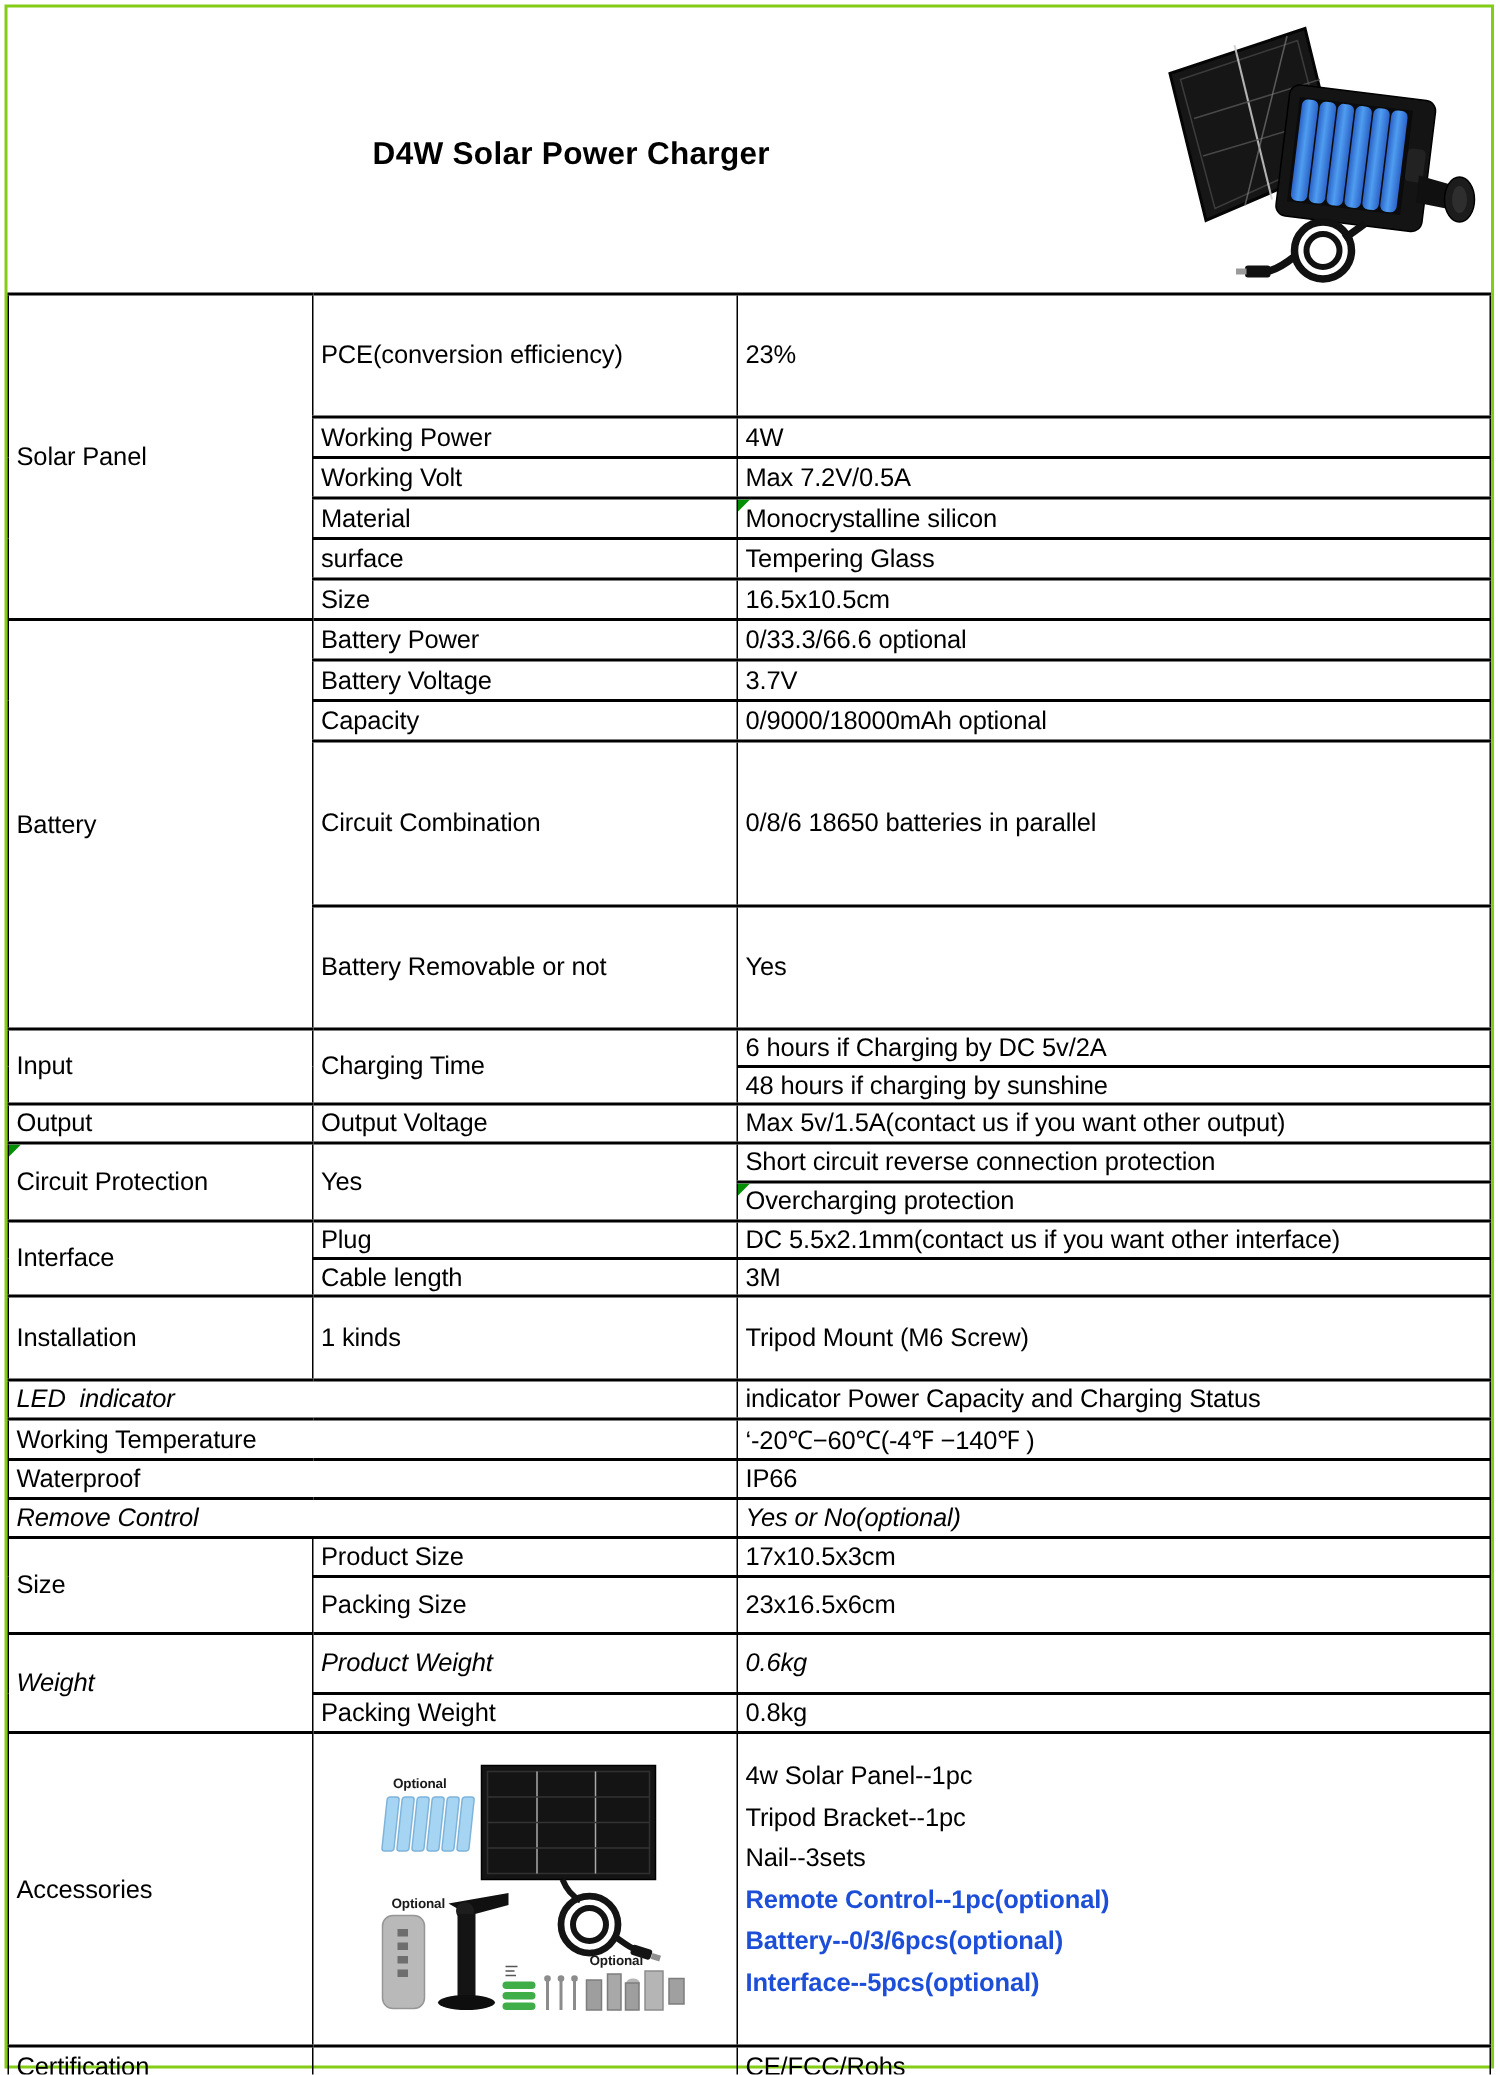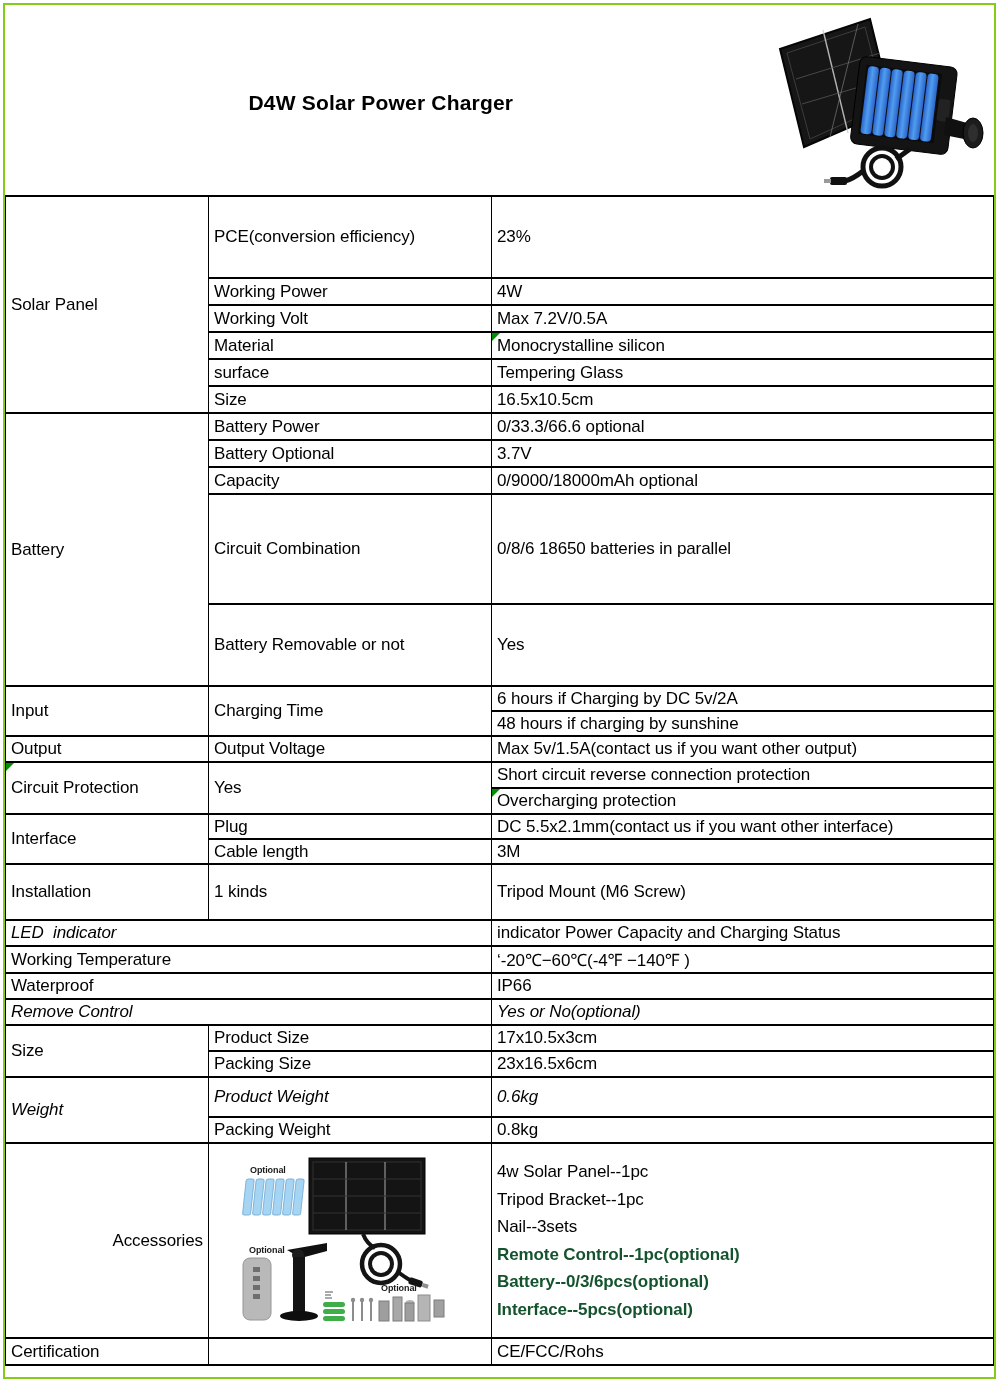--- a/index.html
+++ b/index.html
@@ -7,27 +7,27 @@
   .sheet{position:absolute;left:3px;top:3px;width:989px;height:1372px;border:2px solid #84cc16;background:#fff;}
   
   .hdr{position:relative;height:190px;}
   .title{position:absolute;top:86px;left:0;width:76%;text-align:center;font-size:21px;font-weight:bold;letter-spacing:.2px;}
   .hero{position:absolute;right:6px;top:4px;}
   
   table{border-collapse:collapse;width:100%;table-layout:fixed;}
   td{border:1px solid #000;border-top-width:2px;border-bottom-width:2px;padding:1px 5px;font-size:17px;vertical-align:middle;letter-spacing:-0.1px;overflow:hidden;}
   col.c1{width:203px;} col.c2{width:283px;}
   .pre{white-space:pre-wrap;font-style:italic;}
-  .center{text-align:right;}
+  .center{text-align:left;}
   .note{position:relative;}
   .note::before{content:"";position:absolute;top:0;left:0;width:0;height:0;
     border-top:8px solid #008f00;border-right:8px solid transparent;}
-  .imgcell{padding:4px;}
+  .imgcell{padding:16px;}
   .acclist{padding:14px 5px;line-height:27.5px;vertical-align:top;}
-  .acclist .opt{color:#14532d;font-weight:bold;}
+  .acclist .opt{color:#1d4ed8;font-weight:bold;}
   svg text{font-family:"Liberation Sans",sans-serif;}
 </style>
 </head>
 <body>
 
 <div class="sheet">
 
   <div class="hdr">
     <div class="title">D4W Solar Power Charger</div>
 
@@ -111,21 +111,21 @@
       <td>Size</td>
       <td>16.5x10.5cm</td>
     </tr>
 
     <tr style="height:27px;">
       <td rowspan="5">Battery</td>
       <td>Battery Power</td>
       <td>0/33.3/66.6 optional</td>
     </tr>
     <tr style="height:27px;">
-      <td>Battery Optional</td>
+      <td>Battery Voltage</td>
       <td>3.7V</td>
     </tr>
     <tr style="height:27px;">
       <td>Capacity</td>
       <td>0/9000/18000mAh optional</td>
     </tr>
     <tr style="height:110px;">
       <td>Circuit Combination</td>
       <td>0/8/6 18650 batteries in parallel</td>
     </tr>
@@ -189,21 +189,21 @@
     <tr style="height:26px;font-style:italic;">
       <td colspan="2">Remove Control</td>
       <td>Yes or No(optional)</td>
     </tr>
 
     <tr style="height:26px;">
       <td rowspan="2">Size</td>
       <td>Product Size</td>
       <td>17x10.5x3cm</td>
     </tr>
-    <tr style="height:26px;">
+    <tr style="height:38px;">
       <td>Packing Size</td>
       <td>23x16.5x6cm</td>
     </tr>
 
     <tr style="height:40px;font-style:italic;">
       <td rowspan="2">Weight</td>
       <td>Product Weight</td>
       <td>0.6kg</td>
     </tr>
     <tr style="height:26px;">

